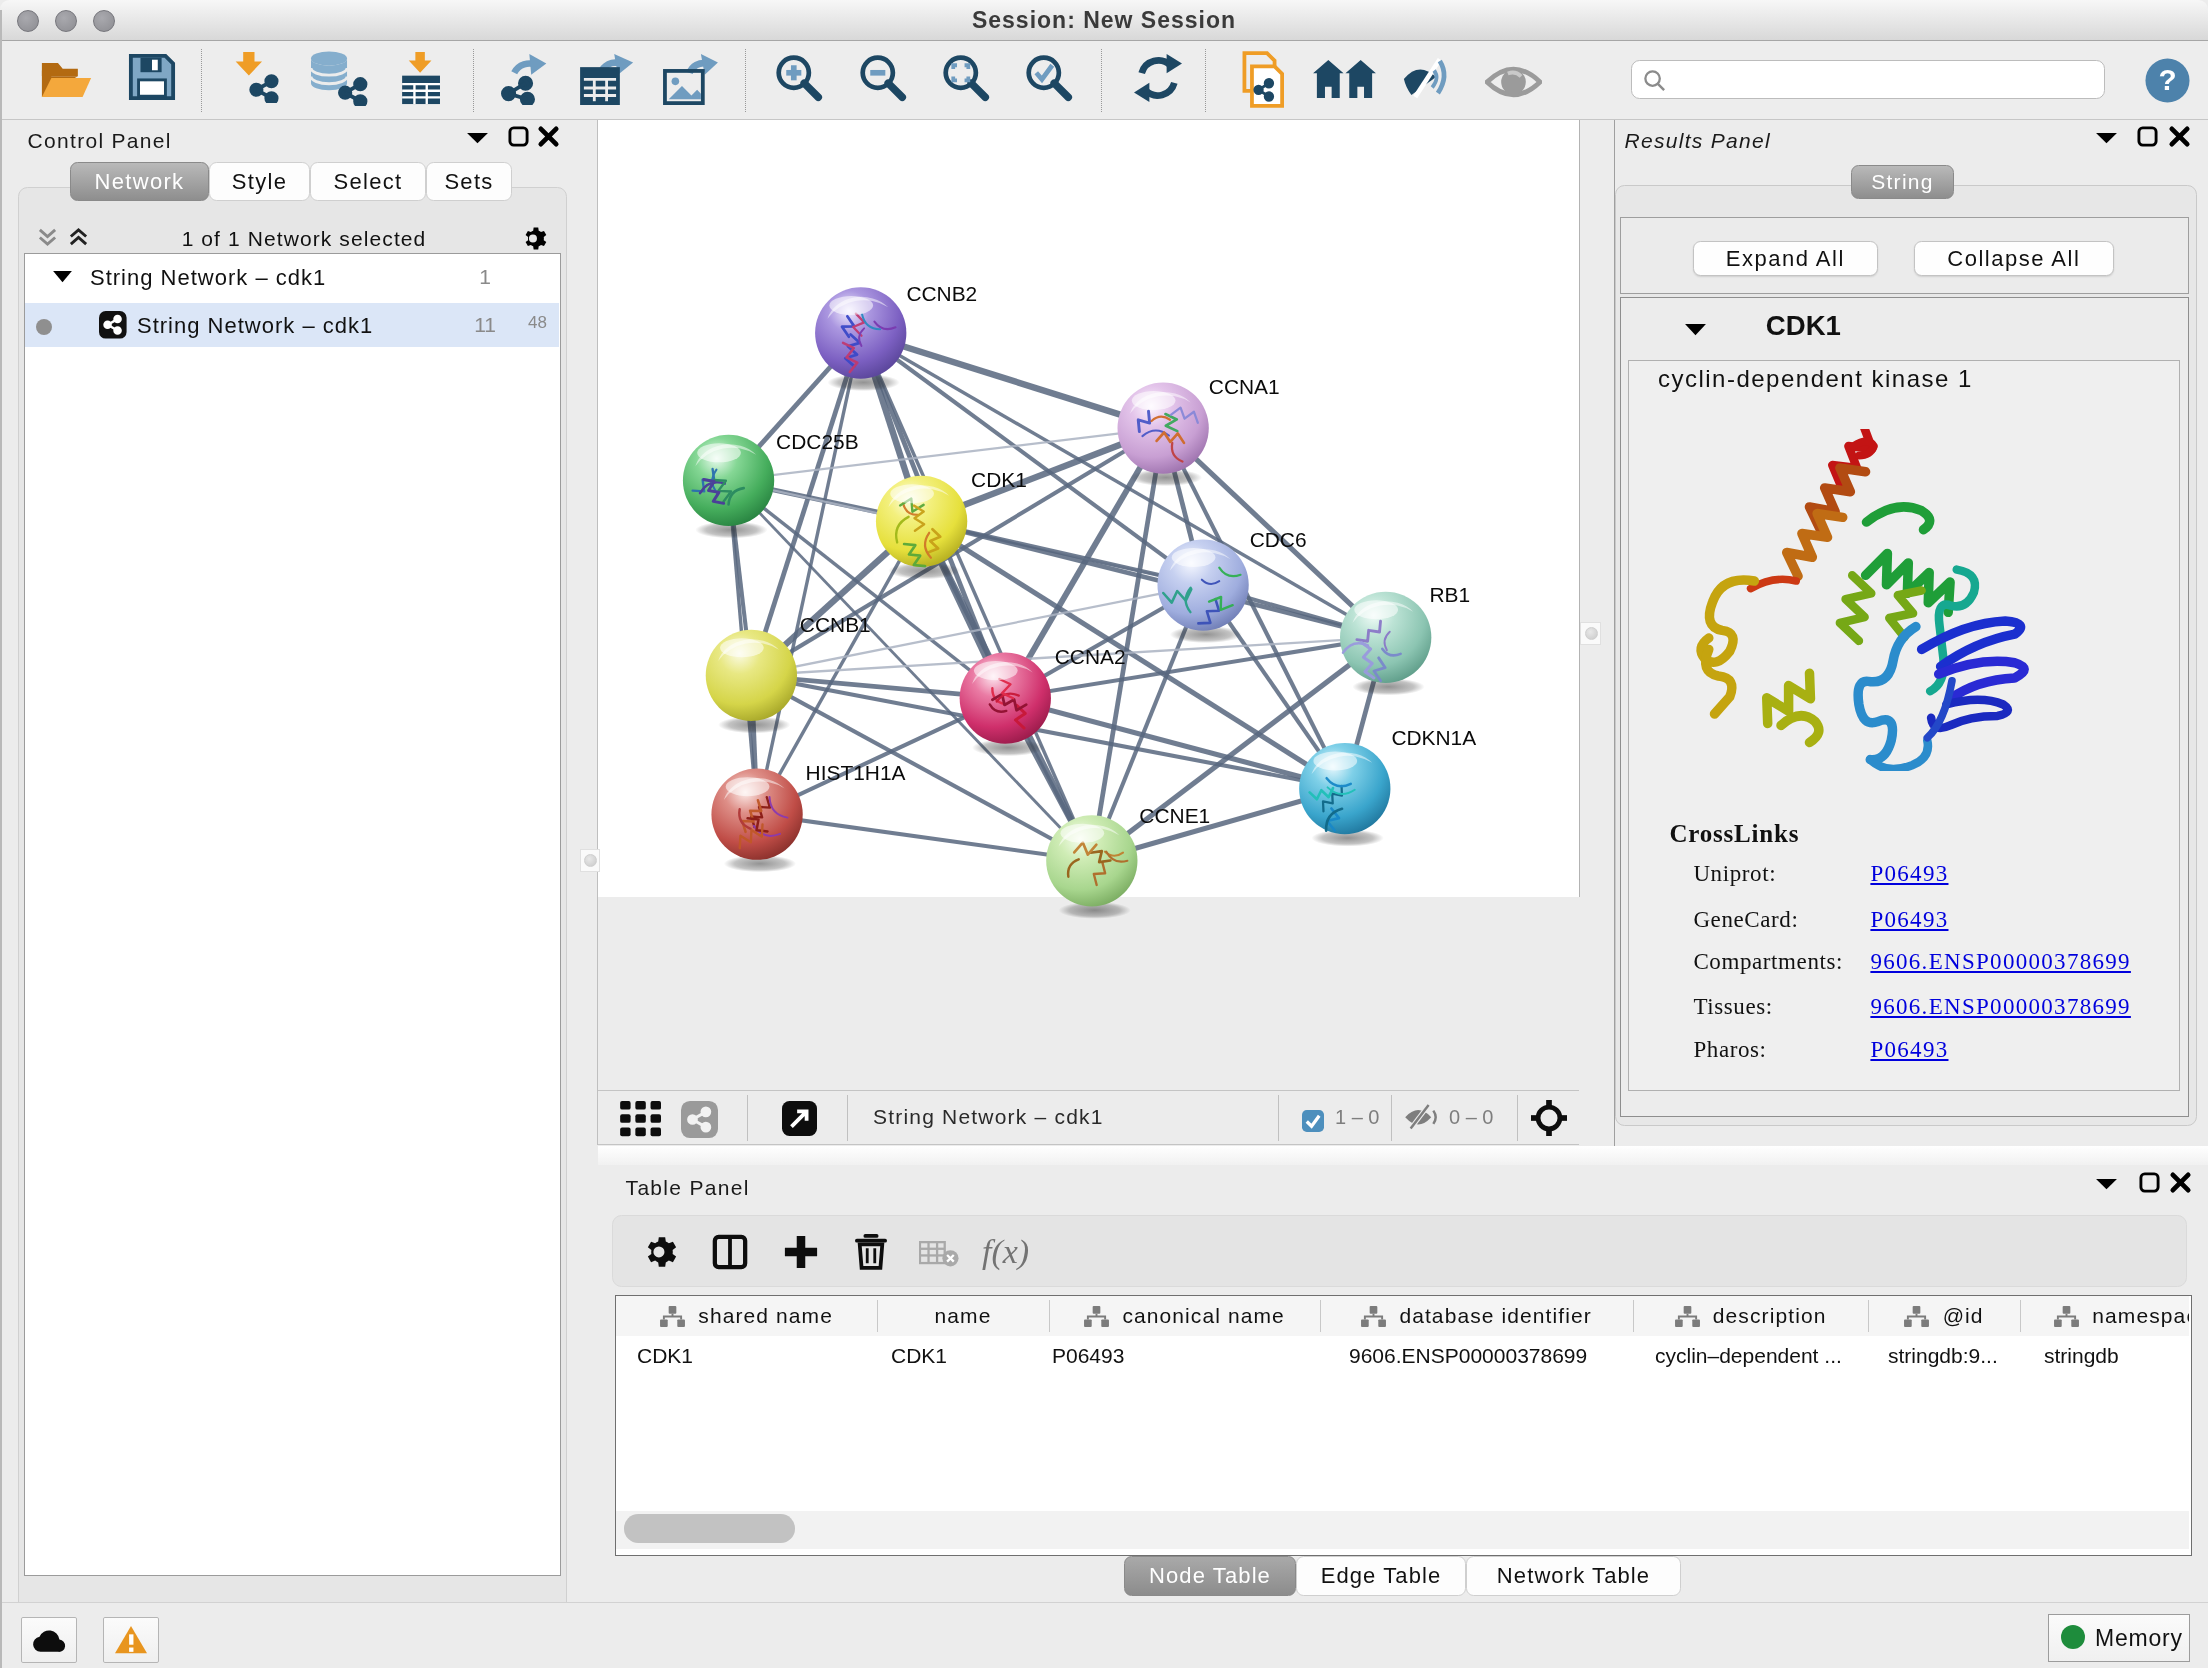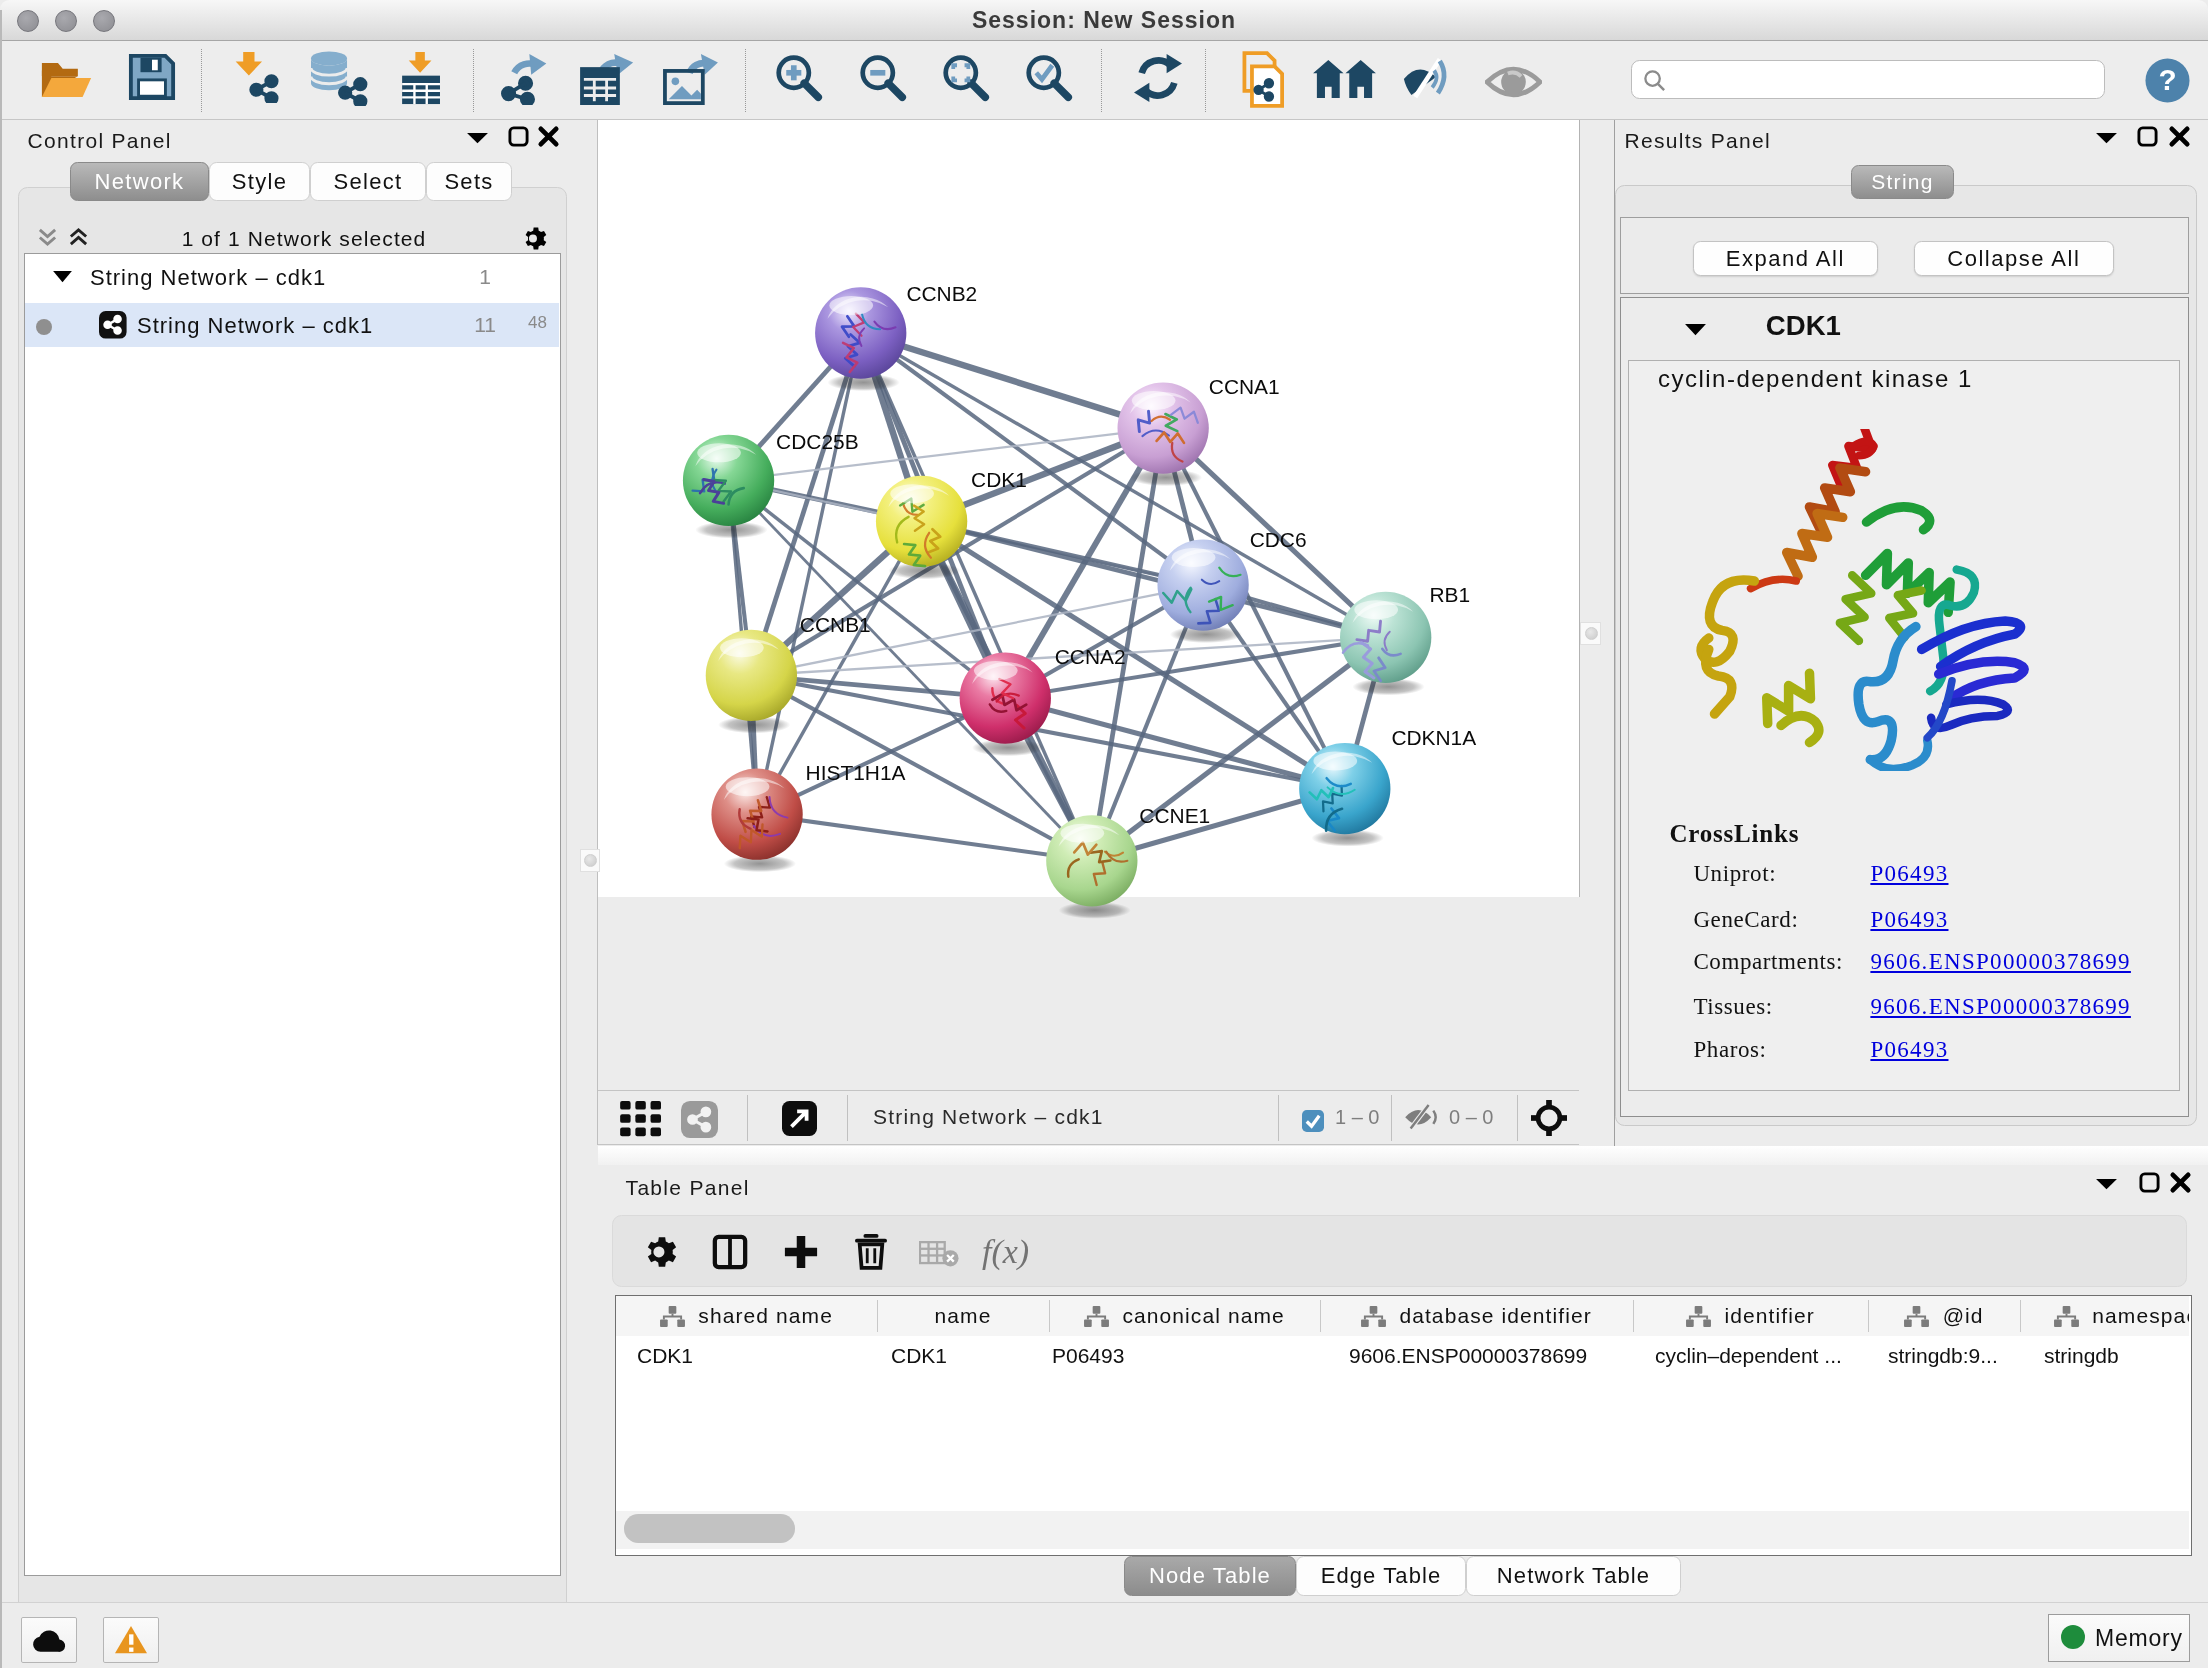--- a/index.html
+++ b/index.html
@@ -683,21 +683,21 @@
     <g stroke="#0d0d0d" stroke-width="6">
       <line x1="19" y1="0" x2="19" y2="9"></line>
         <line x1="19" y1="29" x2="19" y2="38"></line>
       <line x1="0" y1="19" x2="9" y2="19"></line>
         <line x1="29" y1="19" x2="38" y2="19"></line>
     </g>
   </svg>
 </div>
 
 <div id="rpanel" class="abs">
-  <div class="ptitle abs" style="left:9.5px;top:8.6px;">Results Panel</div>
+  <div class="ptitle abs" style="left:9.5px;top:8.6px;font-style:italic;">Results Panel</div>
   <svg class="abs" style="left:479px;top:11.4px;" width="25" height="13.3" viewBox="0 0 26 14">
       <path d="M2 2 L24 2 L13 13 Z" fill="#000"></path>
     </svg>
   <svg class="abs" style="left:522px;top:5.7px;" width="21" height="21" viewBox="0 0 22 22">
       <rect x="2" y="2" width="18" height="18" rx="4" fill="none" stroke="#000" stroke-width="3"></rect>
     </svg>
   <svg class="abs" style="left:553px;top:4.8px;" width="23" height="23" viewBox="0 0 24 24">
       <path d="M4 4 L20 20 M20 4 L4 20" stroke="#000" stroke-width="5" stroke-linecap="round"></path>
     </svg>
 
@@ -844,21 +844,21 @@
       </div>
     <div class="hcell abs" style="left:1017px;width:235px;">
         <svg width="25" height="23" viewBox="0 0 26 24">
           <g fill="#7c7c7c">
             <rect x="9" y="1" width="8" height="8" rx="1"></rect>
             <rect x="0" y="15" width="8" height="8" rx="1"></rect>
             <rect x="18" y="15" width="8" height="8" rx="1"></rect>
             <path d="M13 9 v3 M4 15 v-3 h18 v3" stroke="#7c7c7c" stroke-width="2" fill="none"></path>
           </g>
         </svg>
-        <span>identifier</span>
+        <span>description</span>
       </div>
     <div class="hcell abs" style="left:1252px;width:152px;">
         <svg width="25" height="23" viewBox="0 0 26 24">
           <g fill="#7c7c7c">
             <rect x="9" y="1" width="8" height="8" rx="1"></rect>
             <rect x="0" y="15" width="8" height="8" rx="1"></rect>
             <rect x="18" y="15" width="8" height="8" rx="1"></rect>
             <path d="M13 9 v3 M4 15 v-3 h18 v3" stroke="#7c7c7c" stroke-width="2" fill="none"></path>
           </g>
         </svg>

